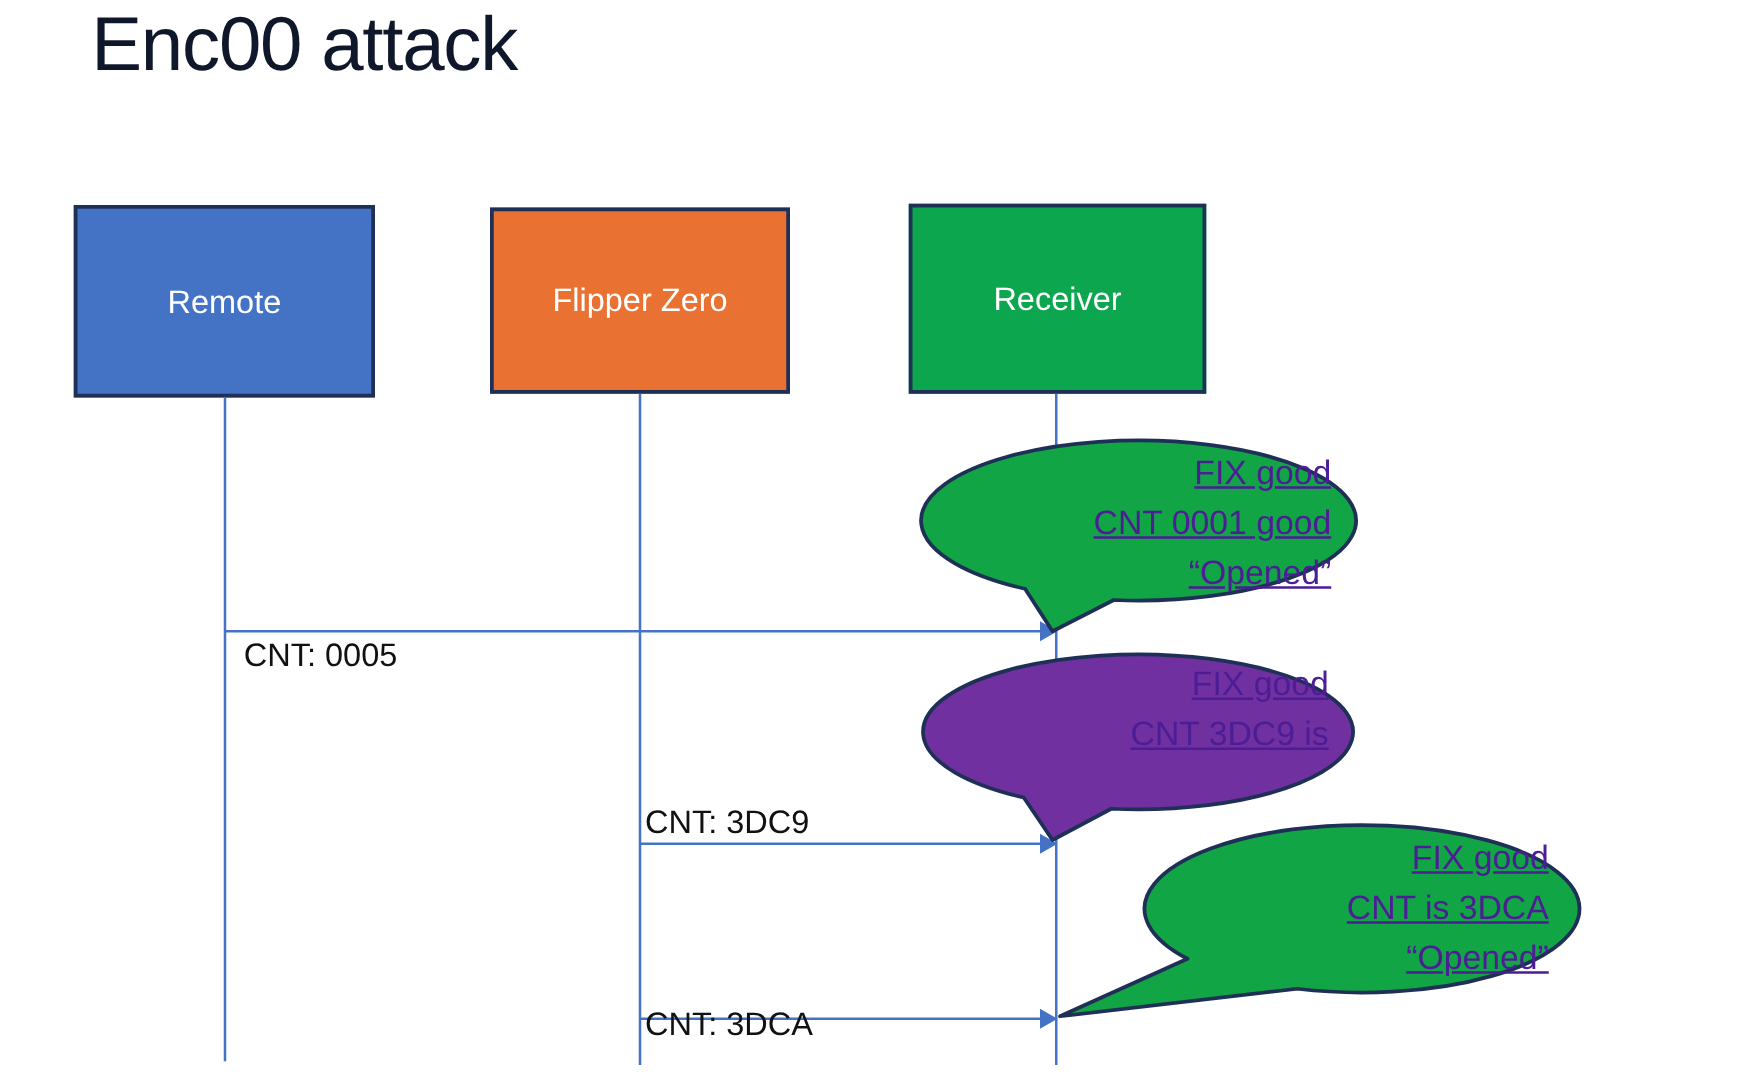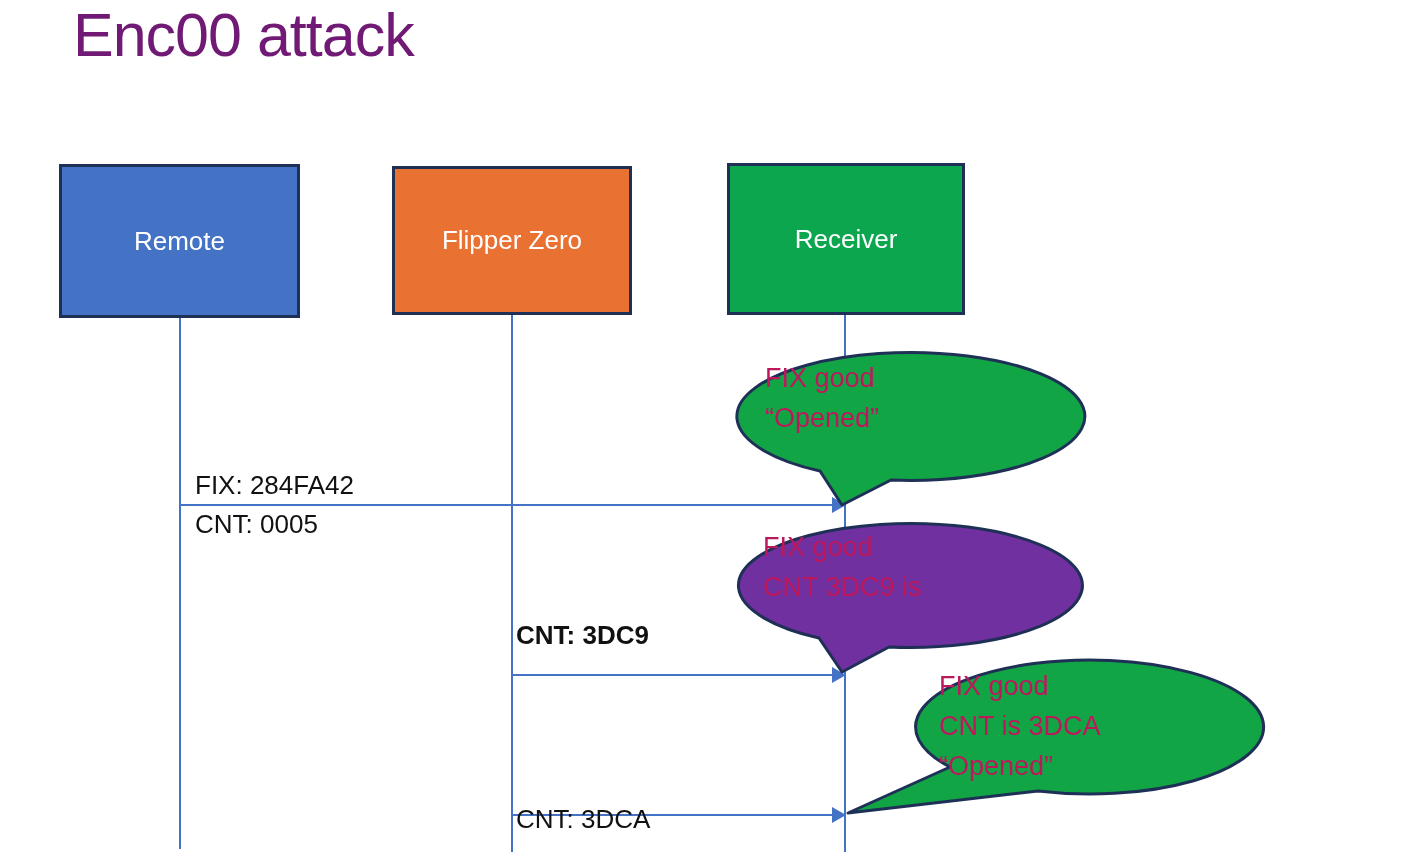--- a/index.html
+++ b/index.html
@@ -11,21 +11,21 @@
     overflow: hidden;
     font-family: "Liberation Sans", sans-serif;
   }
   .slide-title {
     position: absolute;
     left: 73px;
     top: 0px;
     font-size: 61px;
     font-weight: 300;
     letter-spacing: -1px;
-    color: #701a75;
+    color: #0f172a;
     white-space: nowrap;
   }
   .actor-box {
     position: absolute;
     border: 3px solid #1F3057;
     box-sizing: border-box;
     display: flex;
     align-items: center;
     justify-content: center;
     color: #ffffff;
@@ -70,40 +70,41 @@
     color: #111111;
     white-space: nowrap;
   }
   .seg-red   { color: #FF0000; }
   .seg-green { color: #17A64B; }
   .seg-green-bold { color: #00A14E; font-weight: bold; }
 
   #msg1-fix { left: 195px; top: 470px; }
   #msg1-cnt { left: 195px; top: 509px; }
   #msg1-key { left: 195px; top: 547px; }
-  #msg2-cnt { left: 516px; top: 620px; font-weight: bold; }
+  #msg2-cnt { left: 516px; top: 642px; }
   #msg2-key { left: 516px; top: 680px; }
   #msg3-cnt { left: 516px; top: 782px; margin-top: 22px; }
   #msg3-key { left: 516px; top: 820px; }
 
   #callout-svg {
     position: absolute;
     left: 0; top: 0;
     width: 1408px;
     height: 859px;
     pointer-events: none;
   }
   .callout-text {
     position: absolute;
     width: 300px;
-    color: #be185d;
+    color: #4c1d95;
     font-size: 27px;
     line-height: 40px;
-    text-align: left;
+    text-align: right;
     white-space: nowrap;
+    text-decoration: underline;
   }
   #callout1-text { left: 765px; top: 358px; }
   #callout2-text { left: 763px; top: 527px; }
   #callout3-text { left: 939px; top: 666px; }
 </style>
 </head>
 <body>
 
 <div class="slide">
 
@@ -123,35 +124,35 @@
   <div class="lifeline" id="lifeline-flipper"></div>
   <div class="lifeline" id="lifeline-receiver"></div>
 
   <div class="arrow-line" id="arrow1-line"></div>
   <div class="arrow-head" id="arrow1-head"></div>
   <div class="arrow-line" id="arrow2-line"></div>
   <div class="arrow-head" id="arrow2-head"></div>
   <div class="arrow-line" id="arrow3-line"></div>
   <div class="arrow-head" id="arrow3-head"></div>
 
-  <div class="msg-line" id="msg1-fix">FIX: 284FA42</div>
   <div class="msg-line" id="msg1-cnt">CNT: 0005</div>
 
   <div class="msg-line" id="msg2-cnt">CNT: 3DC9</div>
 
   <div class="msg-line" id="msg3-cnt">CNT: 3DCA</div>
 
   <svg id="callout-svg" viewBox="0 0 1408 859">
     <path d="M 820 471 A 174 64 0 1 1 891 480 L 842 505 Z" stroke="#1F3057" stroke-width="3" stroke-linejoin="round" fill="#12A546"></path>
     <path d="M 819 638 A 172 62 0 1 1 889 647 L 842 672 Z" stroke="#1F3057" stroke-width="3" stroke-linejoin="round" fill="#7030A0"></path>
     <path d="M 950 767 A 174 67 0 1 1 1038 791 L 848 813 Z" stroke="#1F3057" stroke-width="3" stroke-linejoin="round" fill="#12A546"></path>
   </svg>
 
   <div class="callout-text" id="callout1-text">
     <div>FIX good</div>
+    <div>CNT 0001 good</div>
     <div>“Opened”</div>
   </div>
   <div class="callout-text" id="callout2-text">
     <div>FIX good</div>
     <div>CNT 3DC9 is</div>
   </div>
   <div class="callout-text" id="callout3-text">
     <div>FIX good</div>
     <div>CNT is 3DCA</div>
     <div>“Opened”</div>

